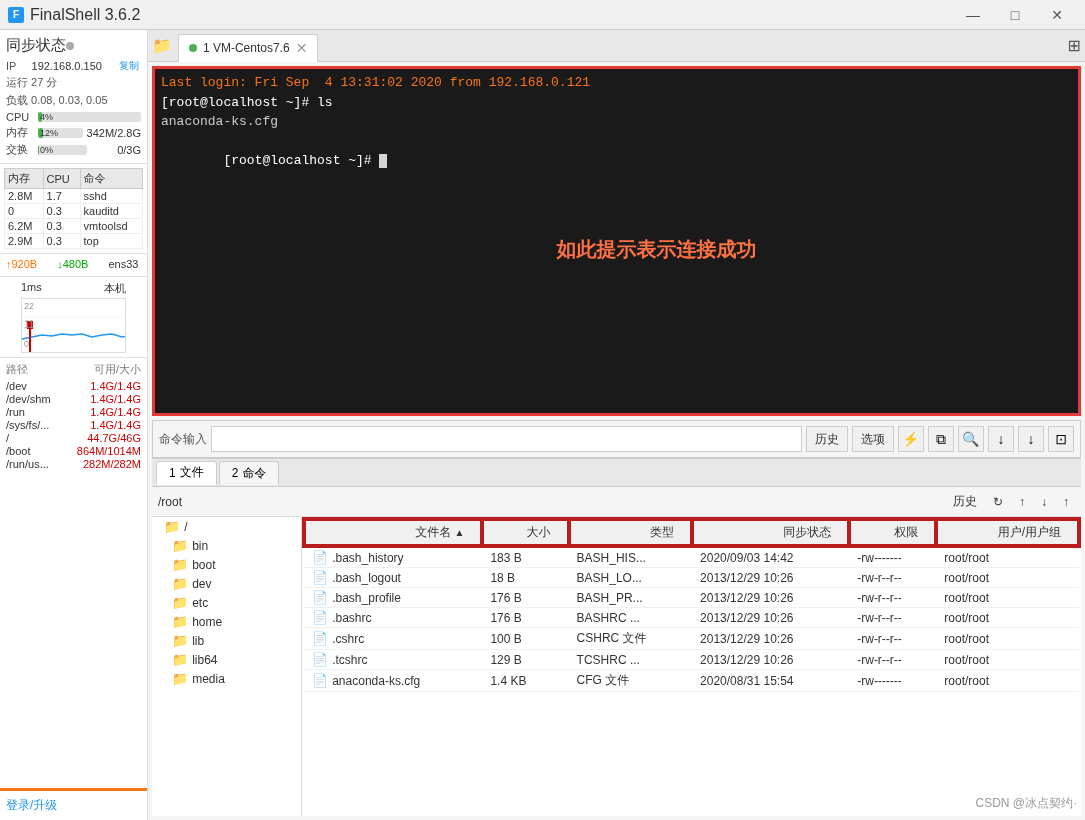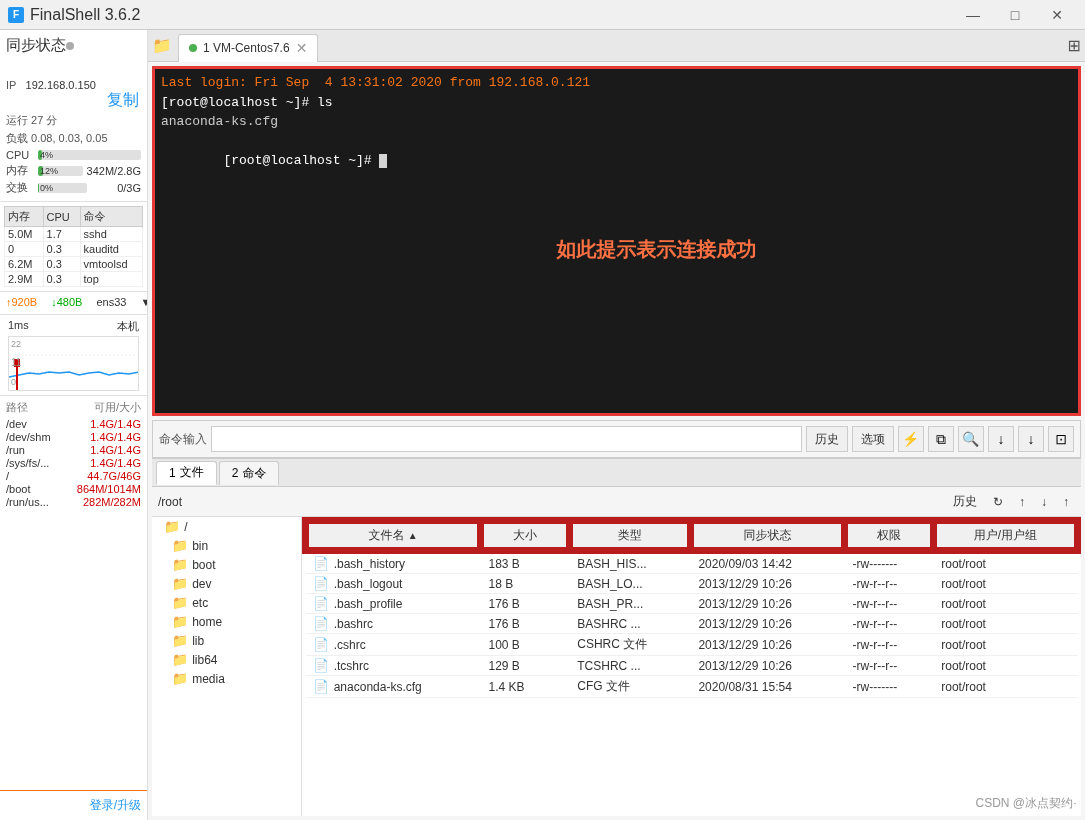--- a/index.html
+++ b/index.html
@@ -18,57 +18,57 @@
     
     #left-panel { width: 148px; background: #fff; border-right: 1px solid #ddd; display: flex; flex-direction: column; overflow: hidden; }
 
     
     .sync-section { padding: 6px 6px 4px; border-bottom: 1px solid #e0e0e0; }
     .sync-title { display: flex; align-items: center; font-size: 15px; color: #333; margin-bottom: 4px; }
     .sync-dot { width: 8px; height: 8px; background: #aaa; border-radius: 50%; }
     .info-row { display: flex; justify-content: space-between; align-items: center; margin-bottom: 2px; }
     .info-label { color: #555; font-size: 11px; }
     .info-value { color: #333; font-size: 11px; }
-    .copy-btn { font-size: 16px; color: #2196f3; cursor: pointer; border: none; background: none; padding: 0 2px; margin-top: 31px; }
+    .copy-btn { font-size: 10px; color: #2196f3; cursor: pointer; border: none; background: none; padding: 0 2px; }
     .run-time { font-size: 11px; color: #555; margin-bottom: 3px; }
     .load-row { font-size: 11px; color: #555; margin-bottom: 3px; }
 
     
     .metric-row { display: flex; align-items: center; margin-bottom: 2px; gap: 4px; }
     .metric-label { width: 28px; font-size: 11px; color: #444; }
     .metric-bar-bg { flex: 1; height: 10px; background: #e0e0e0; border-radius: 2px; position: relative; overflow: hidden; }
     .metric-bar-fill { height: 100%; border-radius: 2px; }
     .metric-bar-text { position: absolute; left: 2px; top: 0; font-size: 9px; color: #333; line-height: 10px; }
     .metric-value { font-size: 11px; color: #333; min-width: 50px; text-align: right; }
 
     
     .proc-table { width: 100%; border-collapse: collapse; font-size: 11px; }
     .proc-table th { background: #e8e8e8; padding: 2px 3px; text-align: left; border: 1px solid #ccc; color: #333; font-weight: normal; }
     .proc-table td { padding: 1px 3px; border: 1px solid #eee; color: #333; white-space: nowrap; overflow: hidden; text-overflow: ellipsis; max-width: 60px; }
 
     
     .net-section { padding: 4px 6px; border-bottom: 1px solid #e0e0e0; }
-    .net-header { display: flex; align-items: center; gap: 14px; font-size: 11px; color: #333; margin-bottom: 2px; }
+    .net-header { display: flex; align-items: center; gap: 20px; font-size: 11px; color: #333; margin-bottom: 2px; }
     .net-up { color: #ff7700; }
     .net-down { color: #00aa00; }
     .net-graph { height: 60px; background: #fff; border: 1px solid #ddd; position: relative; overflow: hidden; margin-bottom: 2px; }
 
     
-    .lat-section { padding: 4px 8px; border-bottom: 1px solid #e0e0e0; }
+    .lat-section { padding: 4px 21px; border-bottom: 1px solid #e0e0e0; }
     .lat-header { display: flex; justify-content: space-between; font-size: 11px; color: #333; margin-bottom: 2px; }
     .lat-graph { height: 55px; background: #fff; border: 1px solid #ddd; position: relative; overflow: hidden; }
 
     
     .disk-section { padding: 4px 6px; flex: 1; overflow-y: auto; }
     .disk-row { display: flex; justify-content: space-between; font-size: 11px; color: #333; margin-bottom: 1px; }
     .disk-path { color: #333; }
     .disk-usage { color: #c00; }
 
     
-    .login-section { padding: 6px; text-align: right; border-top: 1px solid #f97316; }
+    .login-section { padding: 6px; text-align: left; border-top: 3px solid #f97316; }
     .login-btn { font-size: 12px; color: #2196f3; cursor: pointer; text-decoration: none; }
 
     
     #right-area { flex: 1; display: flex; flex-direction: column; background: #f5f5f5; }
 
     
     #tab-bar { height: 32px; background: #e8e8e8; display: flex; align-items: center; border-bottom: 1px solid #ccc; padding-left: 4px; padding-right: 4px; }
     .tab-folder-icon { color: #e6a800; font-size: 16px; margin-right: 6px; cursor: pointer; }
     .tab-item { height: 28px; padding: 0 10px; display: flex; align-items: center; gap: 6px; background: #fff; border: 1px solid #ccc; border-bottom: none; cursor: pointer; font-size: 12px; color: #333; position: relative; top: 2px; border-radius: 3px 3px 0 0; }
     .tab-item .tab-dot { width: 8px; height: 8px; background: #4caf50; border-radius: 50%; }
@@ -108,21 +108,21 @@
 
     
     .fm-tree { width: 150px; border-right: 1px solid #ddd; overflow-y: auto; font-size: 12px; }
     .tree-item { padding: 2px 6px 2px 12px; cursor: pointer; color: #333; display: flex; align-items: center; gap: 4px; }
     .tree-folder-icon { color: #e6a800; font-size: 13px; }
     .tree-indent { padding-left: 20px; }
 
     
     .fm-filelist { flex: 1; overflow-y: auto; }
     .fm-table { width: 100%; border-collapse: collapse; font-size: 12px; }
-    .fm-table th { background: #f0f0f0; padding: 3px 16px; text-align: center; border: 7px solid #b91c1c; font-weight: normal; color: #333; position: sticky; top: 0; cursor: pointer; white-space: nowrap; }
+    .fm-table th { background: #f0f0f0; padding: 3px 16px; text-align: right; border: 4px solid #b91c1c; font-weight: normal; color: #333; position: sticky; top: 0; cursor: pointer; white-space: nowrap; }
     .fm-table th .sort-arrow { font-size: 10px; }
     .fm-table td { padding: 2px 8px; border-bottom: 1px solid #f0f0f0; color: #333; white-space: nowrap; }
     .file-icon { font-size: 13px; margin-right: 4px; }
     .file-blue { color: #2196f3; }
     .watermark { position: fixed; bottom: 8px; right: 8px; font-size: 12px; color: #999; }
   </style>
 </head>
 <body>
 
 <div id="titlebar">
@@ -187,21 +187,21 @@
       <table class="proc-table">
         <thead>
           <tr>
             <th>内存</th>
             <th>CPU</th>
             <th>命令</th>
           </tr>
         </thead>
         <tbody id="proc-tbody">
         <tr>
-              <td>5.0M</td>
+              <td>2.8M</td>
               <td>1.7</td>
               <td>sshd</td>
             </tr>
             <tr>
               <td>0</td>
               <td>0.3</td>
               <td>kauditd</td>
             </tr>
             <tr>
               <td>6.2M</td>

